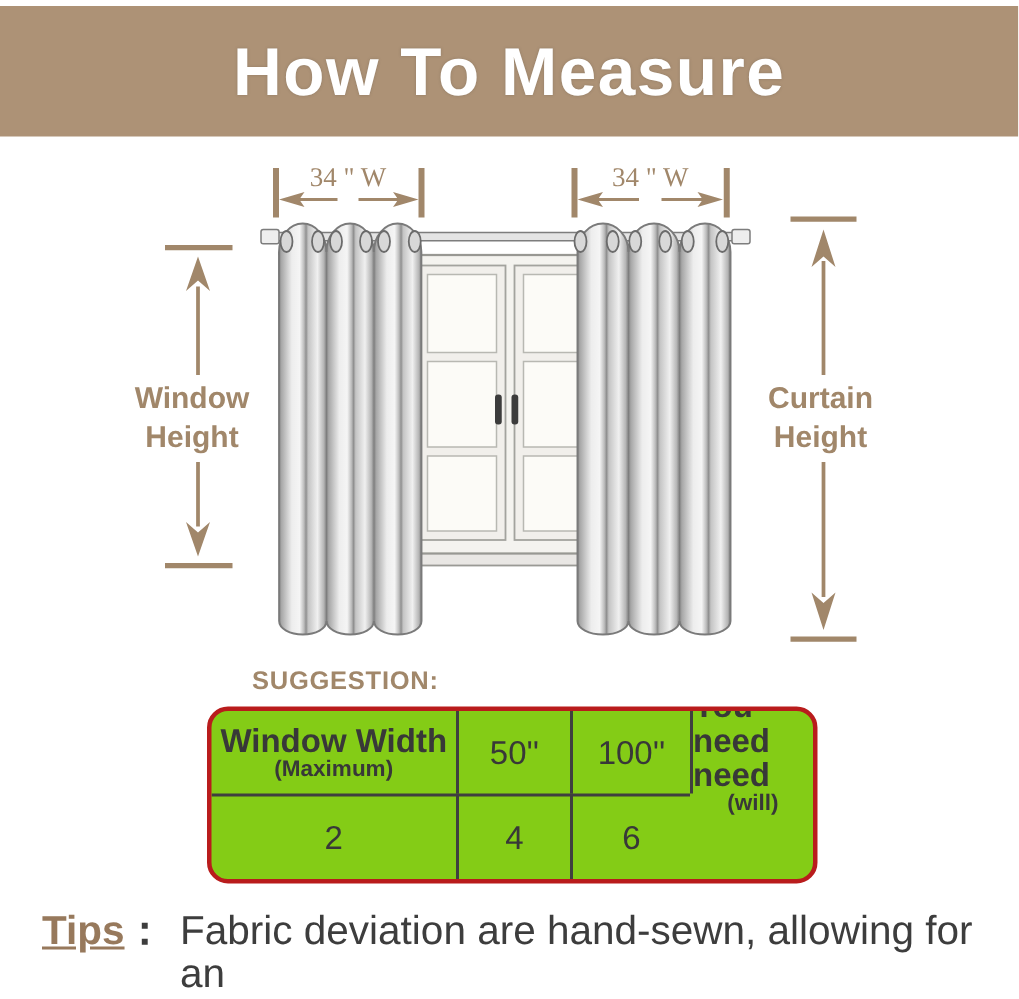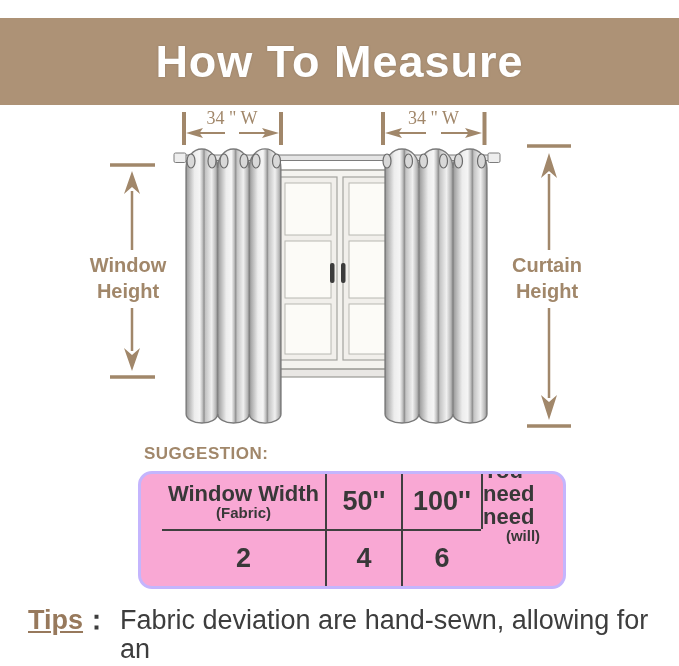--- a/index.html
+++ b/index.html
@@ -2,54 +2,54 @@
 <html style="--header-bg: #ad9276; --accent: #a1876a; --tips-accent: #97795c;"><head>
 <meta charset="utf-8">
 <style>
   html,body{margin:0;padding:0;background:#ffffff;}
   .page{
     position:relative;width:679px;height:666px;background:#ffffff;
     font-family:"Liberation Sans",sans-serif;overflow:hidden;
   }
   
   .banner{
-    position:absolute;top:18px;left:0;width:679px;height:87px;
+    position:absolute;top:4px;left:0;width:679px;height:87px;
     background:var(--header-bg,#ad9276);
     display:flex;align-items:center;justify-content:center;
   }
   .banner h1{
     margin:0;font-size:45px;font-weight:800;letter-spacing:1px;
     color:#ffffff;text-shadow:0 0 2px rgba(90,80,70,.35);
   }
   
   .diagram-svg{position:absolute;top:100px;left:0;}
   .dim-label{font-family:"Liberation Serif","DejaVu Serif",serif;font-size:18px;}
   .height-label{font-size:20px;font-weight:700;}
   
   .suggestion-label{
-    position:absolute;left:144px;top:444px;
+    position:absolute;left:168px;top:444px;
     font-size:17px;font-weight:700;letter-spacing:.5px;
     color:var(--accent,#a1876a);
   }
   .stable{
     position:absolute;left:138px;top:471px;width:401px;
-    border:3px solid #c4b5fd;border-radius:14px;
+    border:3px solid #b91c1c;border-radius:14px;
     display:grid;grid-template-columns:163px 76px 80px 82px;
-    background:#f9a8d4;overflow:hidden;padding-left:21px;
+    background:#84cc16;overflow:hidden;
   }
   .cell{
     border-left:2px solid #3f3f3f;border-top:2px solid #3f3f3f;
     height:55px;display:flex;flex-direction:column;
     align-items:center;justify-content:center;
   }
   .cell:nth-child(-n+4){border-top:none;}
   .cell:nth-child(4n+1){border-left:none;}
   .cell-main{font-size:22px;font-weight:700;color:#383838;line-height:1.05;}
   .cell-sub{font-size:15px;font-weight:600;color:#383838;margin-top:-1px;}
-  .cell-num{font-size:27px;font-weight:700;color:#383838;}
+  .cell-num{font-size:22px;font-weight:400;color:#383838;}
   
   .tips{
     position:absolute;left:28px;top:606px;width:640px;
     display:flex;align-items:flex-start;
     font-size:27px;color:#3d3d3d;line-height:1.08;
   }
   .tips-label{color:var(--tips-accent,#97795c);font-weight:600;text-decoration:underline;}
   .tips-colon{color:#3d3d3d;font-weight:700;margin:0 10px 0 0;}
   .tips-text{color:#3d3d3d;}
 </style>
@@ -187,21 +187,21 @@
       <line x1="549" y1="208" x2="549" y2="298" stroke-width="2.5"></line>
       <polygon points="549,320 541,295 549,302 557,295" stroke="none"></polygon>
     </g>
   </svg>
 
   <div class="suggestion-label">SUGGESTION:</div>
 
   <div class="stable">
     <div class="cell">
       <div class="cell-main">Window Width</div>
-      <div class="cell-sub">(Fabric)</div>
+      <div class="cell-sub">(Maximum)</div>
     </div>
     <div class="cell">
         <div class="cell-num">50''</div>
       </div>
     <div class="cell">
         <div class="cell-num">100''</div>
       </div>
 
     <div class="cell">
       <div class="cell-main">You need need</div>

